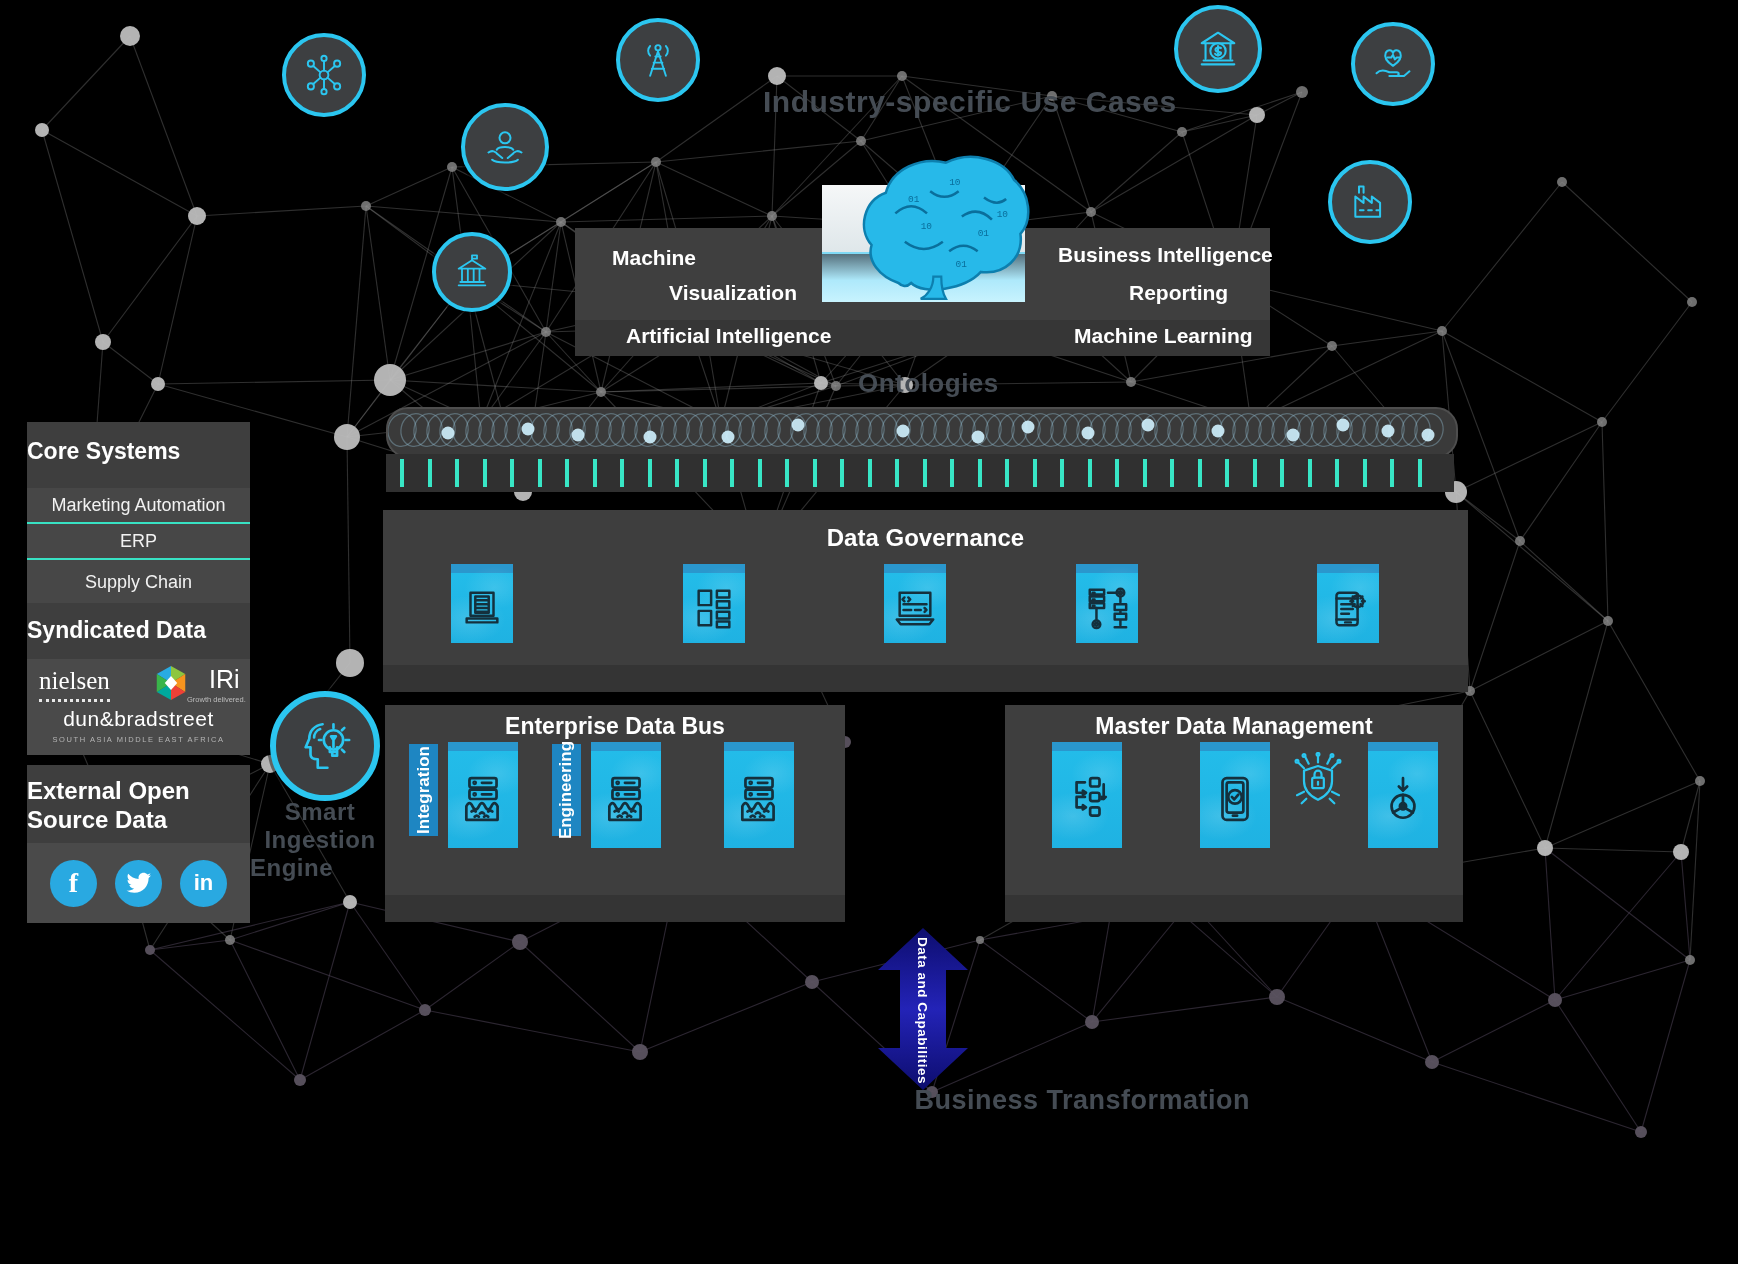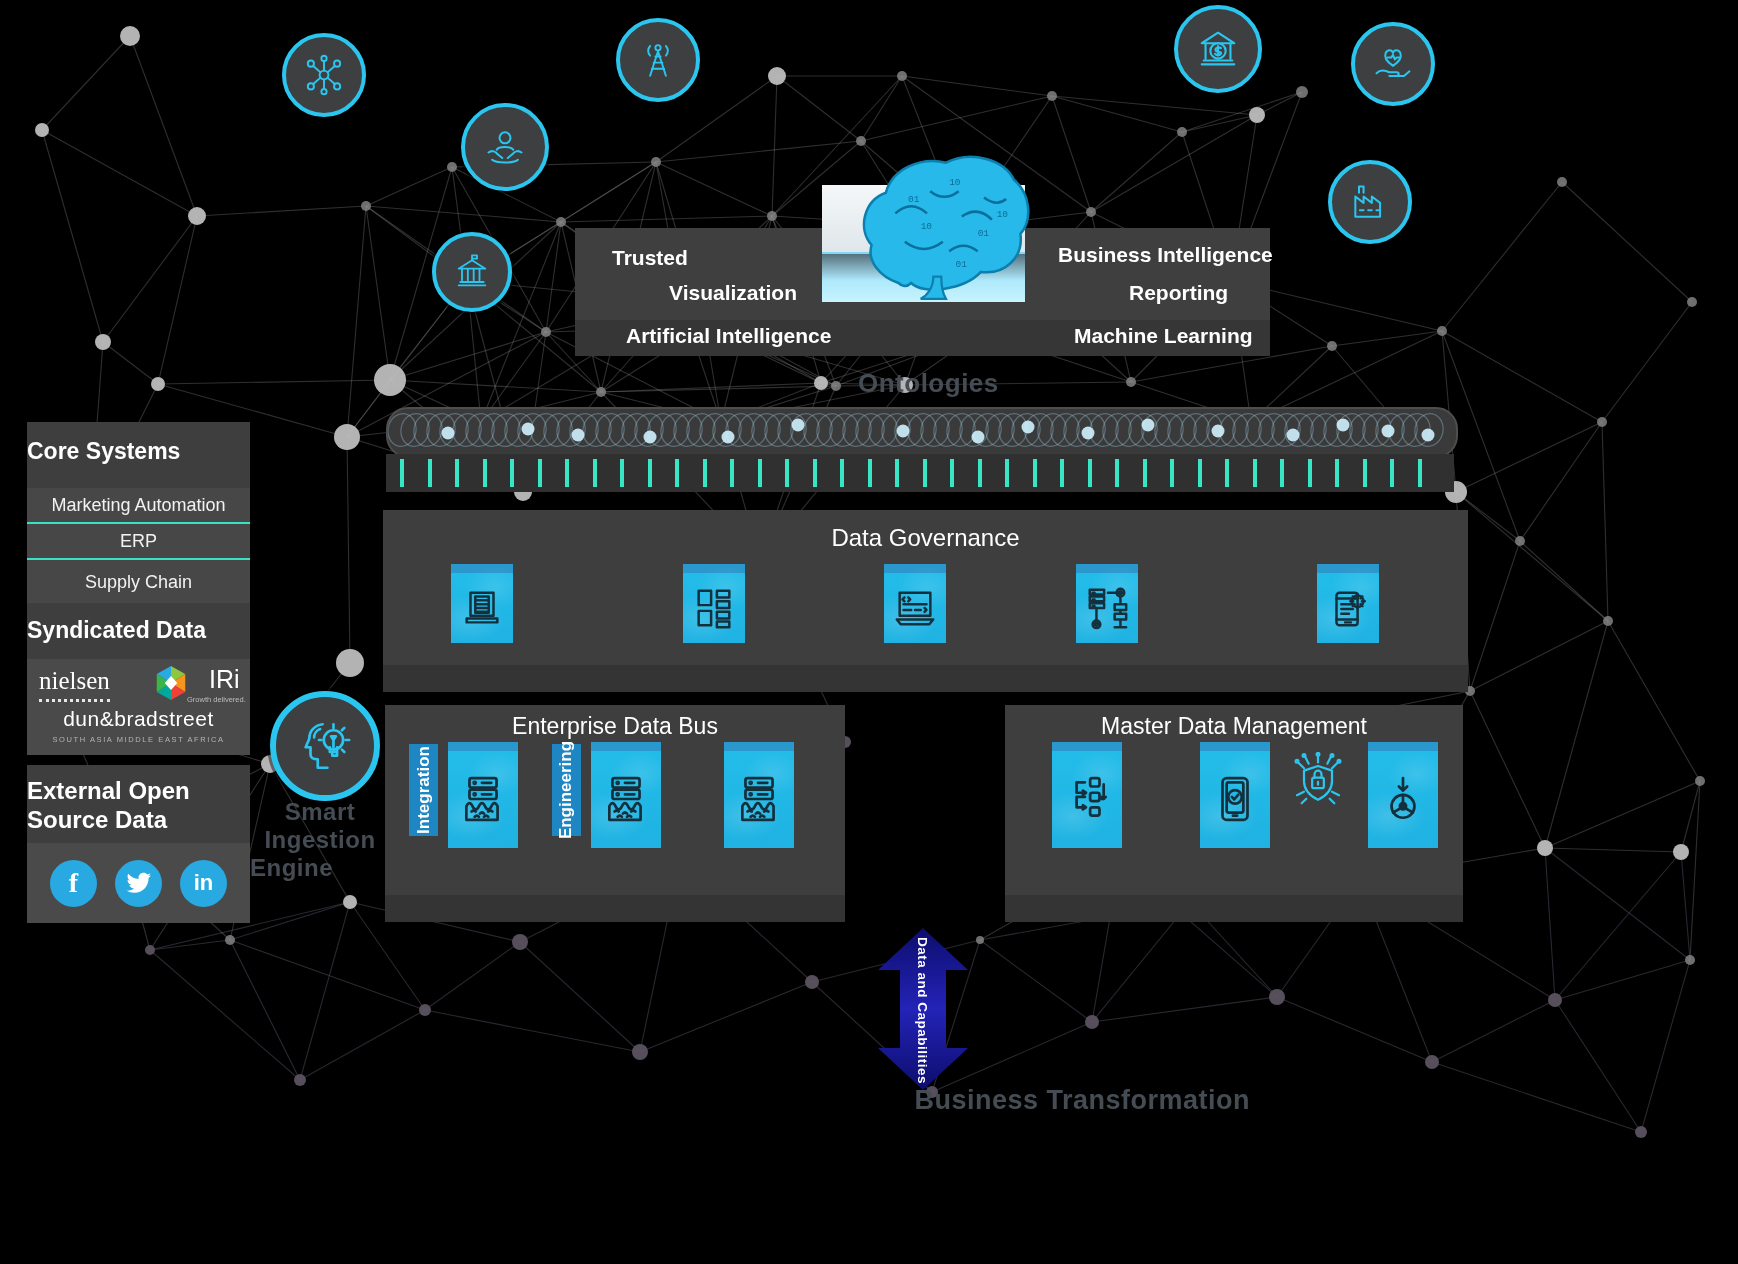--- a/index.html
+++ b/index.html
@@ -10,21 +10,21 @@
   .layer{position:absolute;z-index:2}
   
   .ghost{position:absolute;color:#454c54;font-weight:700;z-index:2;letter-spacing:.5px}
   
   .bubble{position:absolute;border-radius:50%;background:#3d3f41;border:4px solid #2bc6f0;
           display:flex;align-items:center;justify-content:center;z-index:3;
           box-shadow:0 0 0 3px rgba(0,0,0,.45)}
   
   .panel{position:absolute;background:#3e3e3e;color:#f2f2f2;z-index:2}
   .panel.strip::after{content:"";position:absolute;left:0;right:0;bottom:0;height:27px;background:rgba(0,0,0,.16)}
-  .ptitle{position:absolute;left:0;right:0;text-align:center;font-weight:400;font-size:23px;color:#fff}
+  .ptitle{position:absolute;left:0;right:0;text-align:center;font-weight:700;font-size:23px;color:#fff}
   
   .tile{position:absolute;background:
         radial-gradient(60px 40px at 30% 70%,rgba(255,255,255,.14),transparent 60%),
         radial-gradient(50px 36px at 70% 30%,rgba(255,255,255,.12),transparent 60%),
         linear-gradient(180deg,#2a97cd 0,#2a97cd 9px,#23bce9 9px,#1fb2e2 100%);
         display:flex;align-items:center;justify-content:center;padding-top:8px;box-sizing:border-box}
   .ticon{stroke:#14303d;fill:none;stroke-width:2.6;stroke-linecap:round;stroke-linejoin:round}
   .bicon{stroke:#2bc6f0;fill:none;stroke-width:2.2;stroke-linecap:round;stroke-linejoin:round}
   .dg-label,.ebus-label,.mdm-label{position:absolute;text-align:center;font-weight:700;font-size:19px;color:#fff}
   .vlabel{position:absolute;width:29px;background:#1e86c2;display:flex;align-items:center;justify-content:center}
@@ -413,25 +413,26 @@
       <path d="M6 34c4-4 10-3 14-1h8c3 0 3 4 0 4h-8M26 37h10l6-5"></path>
     </svg>
   </div>
   <div class="bubble" style="left:1328px;top:160px;width:76px;height:76px">
     <svg class="bicon" width="44" height="44" viewBox="0 0 48 48">
       <path d="M8 40V18l9 7v-7l9 7v-7l9 7v15zM12 14V7h5v7"></path>
       <path d="M13 33h4M22 33h4M31 33h4"></path>
     </svg>
   </div>
 
+  <div class="ghost" style="left:763px;top:85px;font-size:30px">Industry-specific Use Cases</div>
   <div class="ghost" style="left:858px;top:368px;font-size:26px">Ontologies</div>
 
   <div class="panel" style="left:575px;top:228px;width:695px;height:92px;background:#3f3f3f"></div>
   <div class="panel" style="left:575px;top:320px;width:695px;height:36px;background:#363636"></div>
-  <div class="ai-text" style="left:612px;top:246px">Trusted</div>
+  <div class="ai-text" style="left:612px;top:246px">Machine</div>
   <div class="ai-text" style="left:669px;top:281px">Visualization</div>
   <div class="ai-text" style="left:1058px;top:243px">Business Intelligence</div>
   <div class="ai-text" style="left:1129px;top:281px">Reporting</div>
   <div class="ai-text" style="left:626px;top:324px">Artificial Intelligence</div>
   <div class="ai-text" style="left:1074px;top:324px">Machine Learning</div>
 
   <div class="layer" style="left:822px;top:185px;width:203px;height:67px;background:linear-gradient(180deg,#f5f7f8,#dfe7ea);z-index:3"></div>
   <div class="layer" style="left:822px;top:252px;width:203px;height:48px;background:linear-gradient(180deg,#55707c,#aee9fb 55%,#c8f3fe);border-top:2px solid #7fd9f4;z-index:3"></div>
   <svg class="layer" style="left:846px;top:150px;z-index:4" width="200" height="152" viewBox="0 0 120 96">
     <path d="M30,84 C18,80 10,70 13,60 C4,50 8,32 22,27 C26,12 44,4 60,8 C76,0 97,6 103,19 C113,27 115,44 107,53 C109,68 97,79 82,77 C72,88 46,92 38,84 C35,87 32,86 30,84 Z" fill="#27b9e9" stroke="#0d7fae" stroke-width="1.6"></path>

